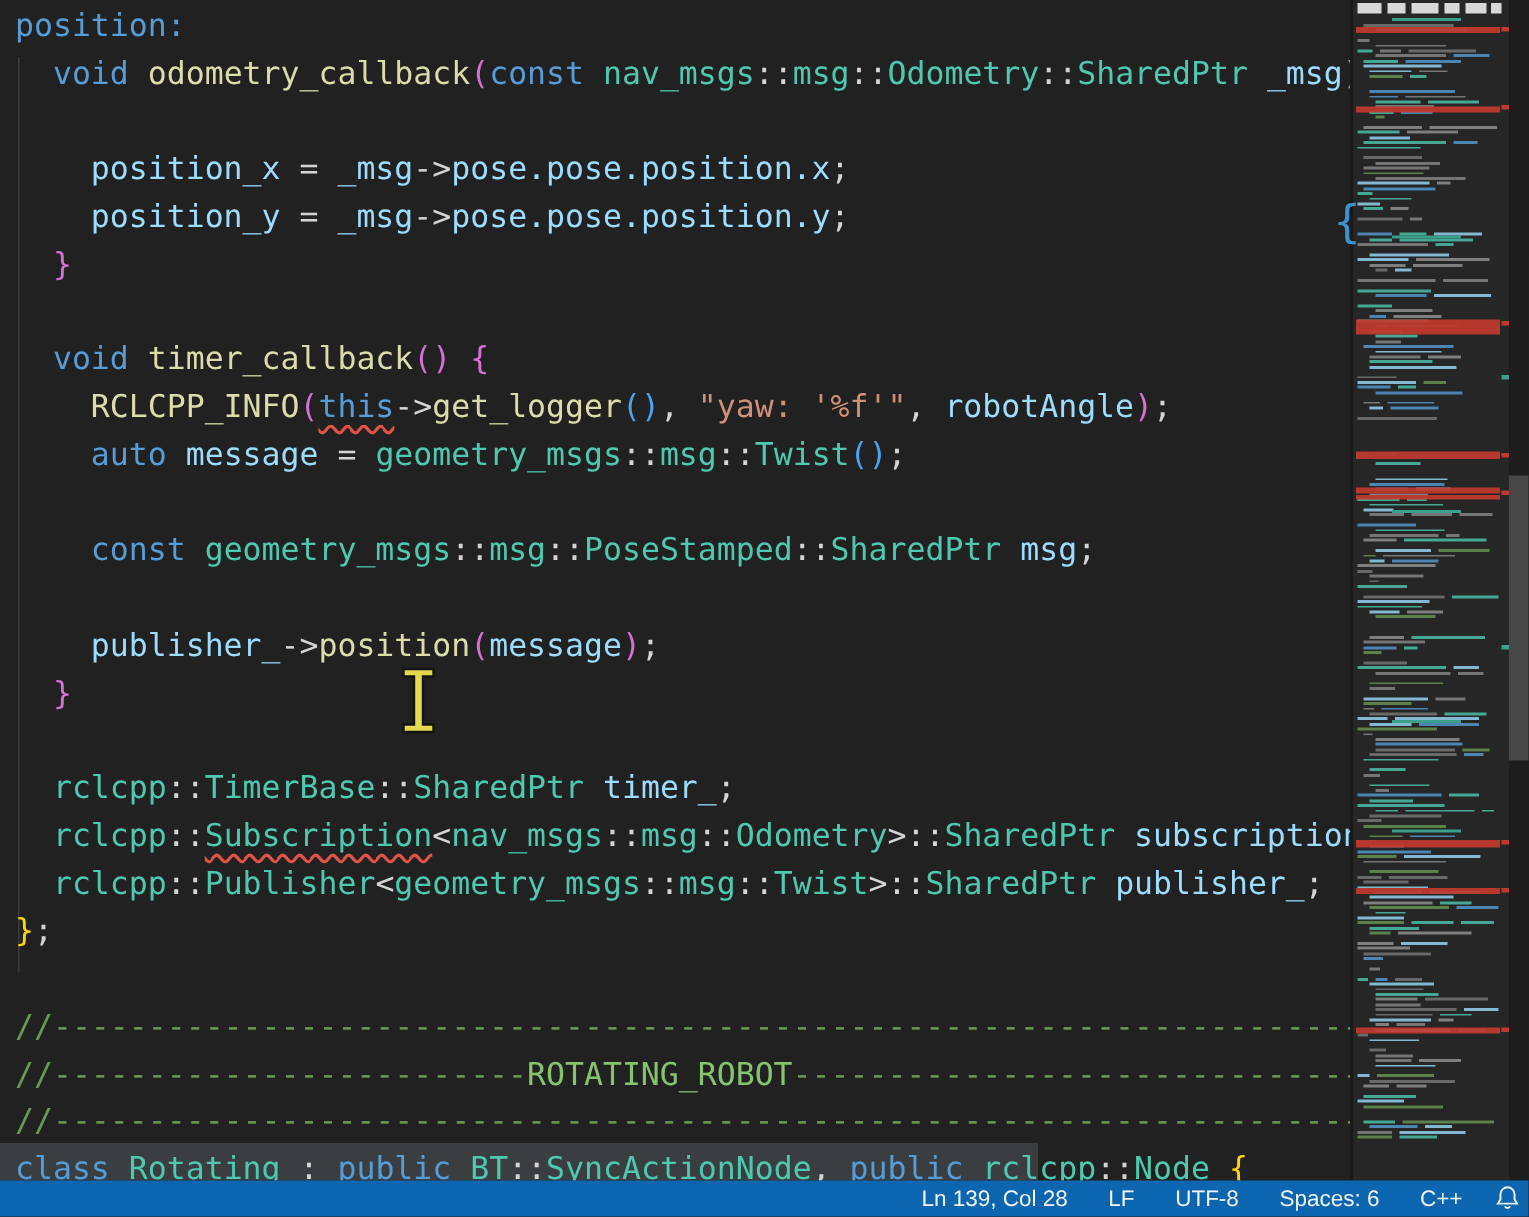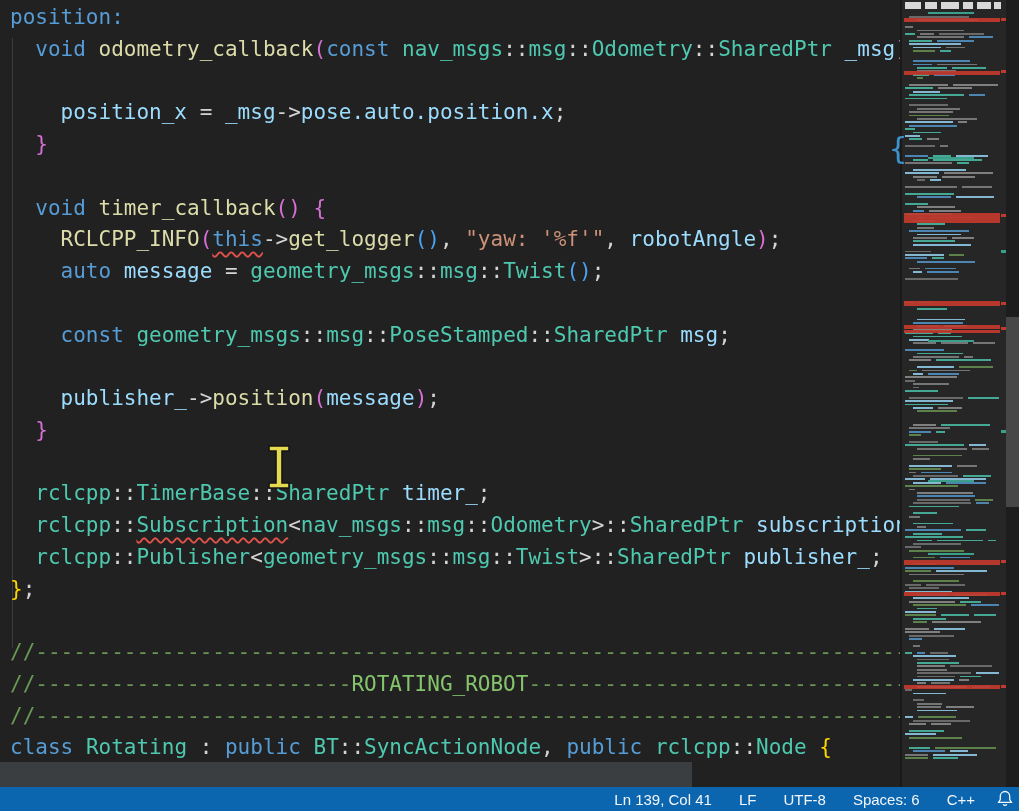--- a/index.html
+++ b/index.html
@@ -44,21 +44,22 @@
 </head>
 <body>
 
 <div class="editor">
   <div class="selection"></div>
   <div class="indent-guide"></div>
   <div class="code-lines">
       <div class="line"><span class="tk-kw">position:</span></div>
       <div class="line"><span class="tk-pn">  </span><span class="tk-kw">void</span><span class="tk-pn"> </span><span class="tk-fn">odometry_callback</span><span class="tk-b2">(</span><span class="tk-kw">const</span><span class="tk-pn"> </span><span class="tk-ty">nav_msgs</span><span class="tk-pn">::</span><span class="tk-ty">msg</span><span class="tk-pn">::</span><span class="tk-ty">Odometry</span><span class="tk-pn">::</span><span class="tk-ty">SharedPtr</span><span class="tk-pn"> </span><span class="tk-va">_msg</span><span class="tk-b2">)</span></div>
       <div class="line"></div>
-      <div class="line"><span class="tk-pn">    </span><span class="tk-va">position_x</span><span class="tk-pn"> = </span><span class="tk-va">_msg</span><span class="tk-pn">-&gt;</span><span class="tk-va">pose.auto.position.x</span><span class="tk-pn">;</span></div>
+      <div class="line"><span class="tk-pn">    </span><span class="tk-va">position_x</span><span class="tk-pn"> = </span><span class="tk-va">_msg</span><span class="tk-pn">-&gt;</span><span class="tk-va">pose.pose.position.x</span><span class="tk-pn">;</span></div>
+      <div class="line"><span class="tk-pn">    </span><span class="tk-va">position_y</span><span class="tk-pn"> = </span><span class="tk-va">_msg</span><span class="tk-pn">-&gt;</span><span class="tk-va">pose.pose.position.y</span><span class="tk-pn">;</span></div>
       <div class="line"><span class="tk-pn">  </span><span class="tk-b2">}</span></div>
       <div class="line"></div>
       <div class="line"><span class="tk-pn">  </span><span class="tk-kw">void</span><span class="tk-pn"> </span><span class="tk-fn">timer_callback</span><span class="tk-b2">()</span><span class="tk-pn"> </span><span class="tk-b2">{</span></div>
       <div class="line"><span class="tk-pn">    </span><span class="tk-fn">RCLCPP_INFO</span><span class="tk-b2">(</span><span class="tk-kw sq">this</span><span class="tk-pn">-&gt;</span><span class="tk-fn">get_logger</span><span class="tk-b3">()</span><span class="tk-pn">, </span><span class="tk-st">"yaw: '%f'"</span><span class="tk-pn">, </span><span class="tk-va">robotAngle</span><span class="tk-b2">)</span><span class="tk-pn">;</span></div>
       <div class="line"><span class="tk-pn">    </span><span class="tk-kw">auto</span><span class="tk-pn"> </span><span class="tk-va">message</span><span class="tk-pn"> = </span><span class="tk-ty">geometry_msgs</span><span class="tk-pn">::</span><span class="tk-ty">msg</span><span class="tk-pn">::</span><span class="tk-ty">Twist</span><span class="tk-b3">()</span><span class="tk-pn">;</span></div>
       <div class="line"></div>
       <div class="line"><span class="tk-pn">    </span><span class="tk-kw">const</span><span class="tk-pn"> </span><span class="tk-ty">geometry_msgs</span><span class="tk-pn">::</span><span class="tk-ty">msg</span><span class="tk-pn">::</span><span class="tk-ty">PoseStamped</span><span class="tk-pn">::</span><span class="tk-ty">SharedPtr</span><span class="tk-pn"> </span><span class="tk-va">msg</span><span class="tk-pn">;</span></div>
       <div class="line"></div>
       <div class="line"><span class="tk-pn">    </span><span class="tk-va">publisher_</span><span class="tk-pn">-&gt;</span><span class="tk-fn">position</span><span class="tk-b2">(</span><span class="tk-va">message</span><span class="tk-b2">)</span><span class="tk-pn">;</span></div>
       <div class="line"><span class="tk-pn">  </span><span class="tk-b2">}</span></div>
@@ -366,21 +367,21 @@
     <div style="position: absolute; left: 99px; top: 430px; width: 7px; height: 3px; background: rgb(58, 160, 138); opacity: 1;"></div>
     <div style="position: absolute; left: 99px; top: 560px; width: 7px; height: 3px; background: rgb(194, 58, 46); opacity: 1;"></div>
     <div style="position: absolute; left: 99px; top: 592px; width: 7px; height: 3px; background: rgb(194, 58, 46); opacity: 1;"></div>
     <div style="position: absolute; left: 99px; top: 685px; width: 7px; height: 3px; background: rgb(194, 58, 46); opacity: 1;"></div>
   </div>
 <div class="scrollbar">
   <div class="thumb" style="top: 317px; height: 190px;"></div>
 </div>
 
 <div class="statusbar">
-  <span class="item">Ln 139, Col 41</span>
+  <span class="item">Ln 139, Col 28</span>
   <span class="item">LF</span>
   <span class="item">UTF-8</span>
   <span class="item">Spaces: 6</span>
   <span class="item">C++</span>
   <span class="bell">
     <svg width="16" height="18" viewBox="0 0 16 18" fill="none" stroke="#f2f6fa" stroke-width="1.3">
       <path d="M8 1.5a4.7 4.7 0 0 0-4.7 4.7v3.4L1.6 12.4h12.8l-1.7-2.8V6.2A4.7 4.7 0 0 0 8 1.5z"></path>
       <path d="M6.3 14.2a1.8 1.8 0 0 0 3.4 0"></path>
     </svg>
   </span>

